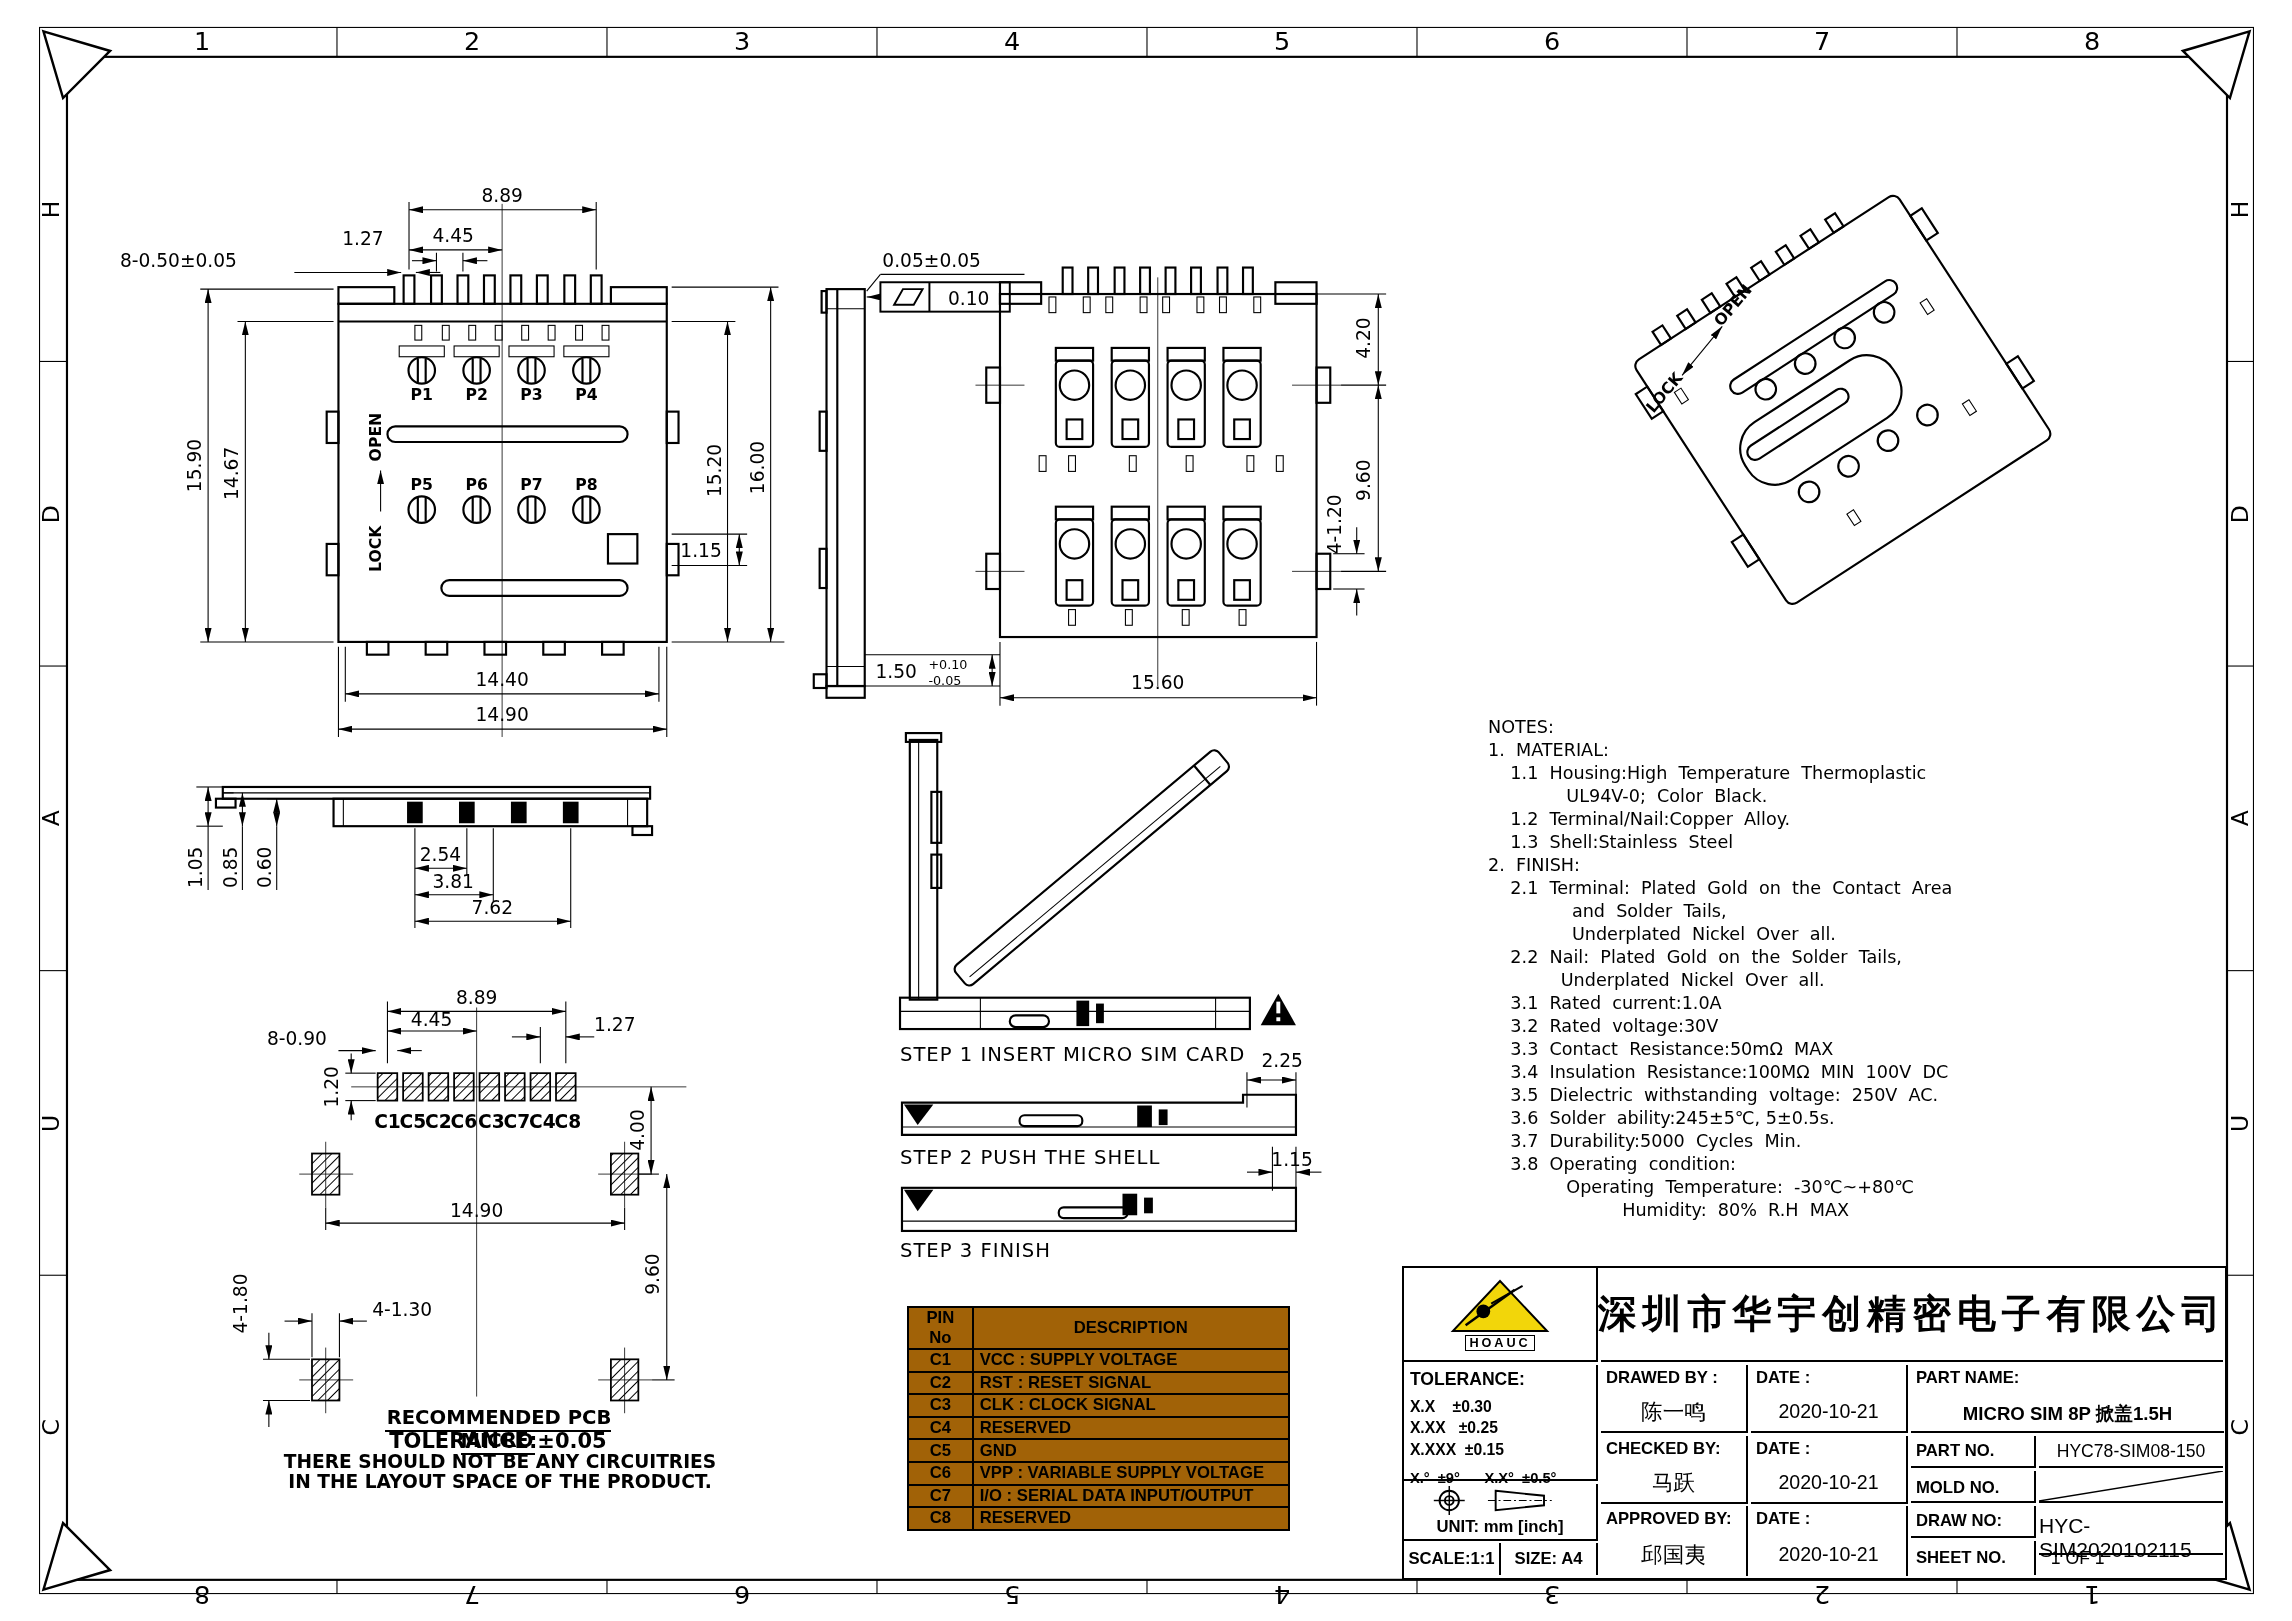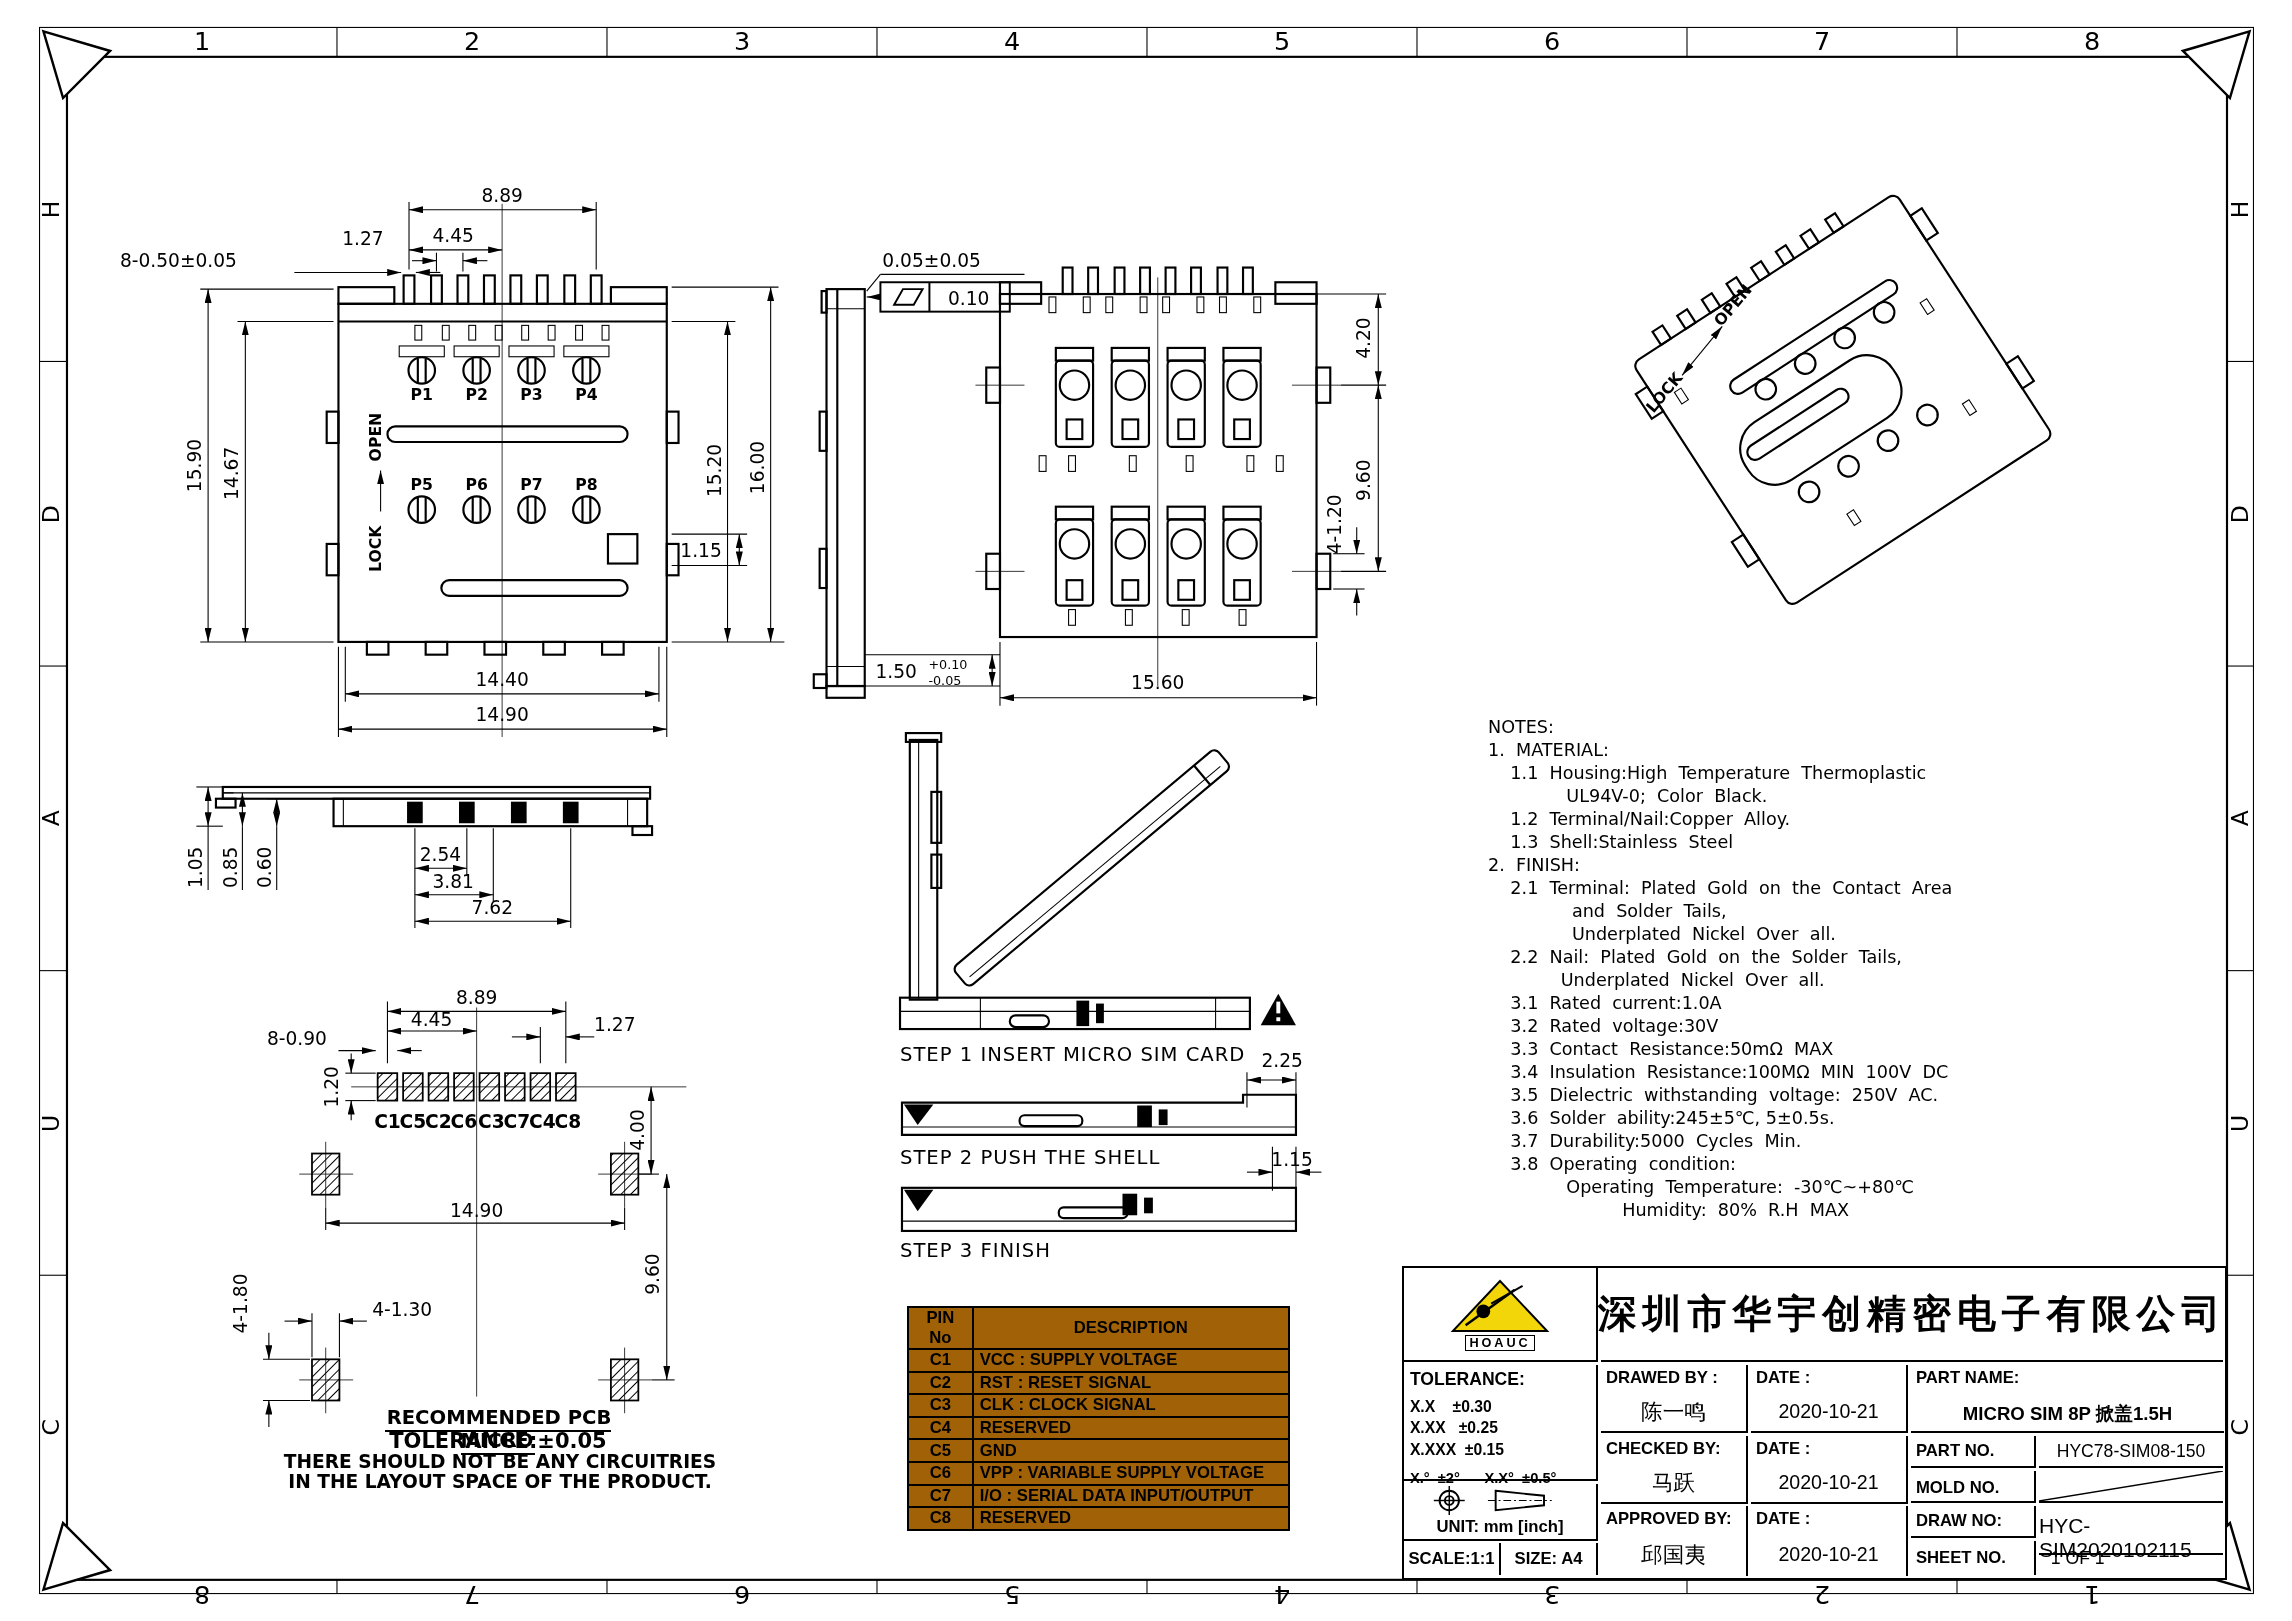--- a/index.html
+++ b/index.html
@@ -725,21 +725,21 @@
     <div class="cell val-center tb-company" style="left:197px;top:0;width:622px;height:94px;border-right:none;">深圳市华宇创精密电子有限公司</div>
 
     <div class="cell" style="left:0;top:97px;width:194px;height:116px;">
       <div class="tol-head">TOLERANCE:</div>
       <div>
 
       <div class="tol-line">X.X    ±0.30</div>
           <div class="tol-line">X.XX   ±0.25</div>
           <div class="tol-line">X.XXX  ±0.15</div>
         </div>
-      <div class="tol-ang">X.°  ±2°      X.X°  ±0.5°</div>
+      <div class="tol-ang">X.°  ±9°      X.X°  ±0.5°</div>
     </div>
 
     <div class="cell unitcell" style="left:0;top:216px;width:194px;height:57px;">
       <svg width="147" height="29" viewBox="0 0 150 30">
         <circle cx="22" cy="15" r="10" fill="none" stroke="#000" stroke-width="2"></circle>
         <circle cx="22" cy="15" r="4.5" fill="none" stroke="#000" stroke-width="2"></circle>
         <line x1="6" y1="15" x2="38" y2="15" stroke="#000" stroke-width="1.5"></line>
         <line x1="22" y1="0" x2="22" y2="30" stroke="#000" stroke-width="1.5"></line>
         <path d="M70,5 L120,10 L120,20 L70,25 Z" fill="none" stroke="#000" stroke-width="2"></path>
         <line x1="62" y1="15" x2="128" y2="15" stroke="#000" stroke-width="1.2" stroke-dasharray="8 3 2 3"></line>

